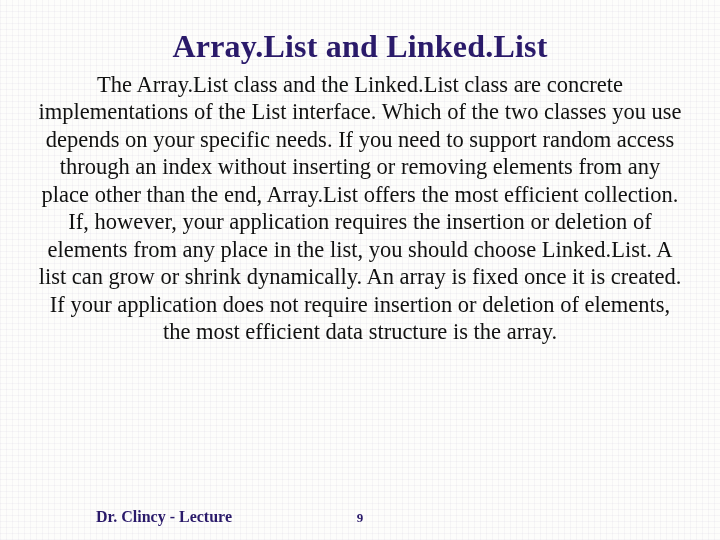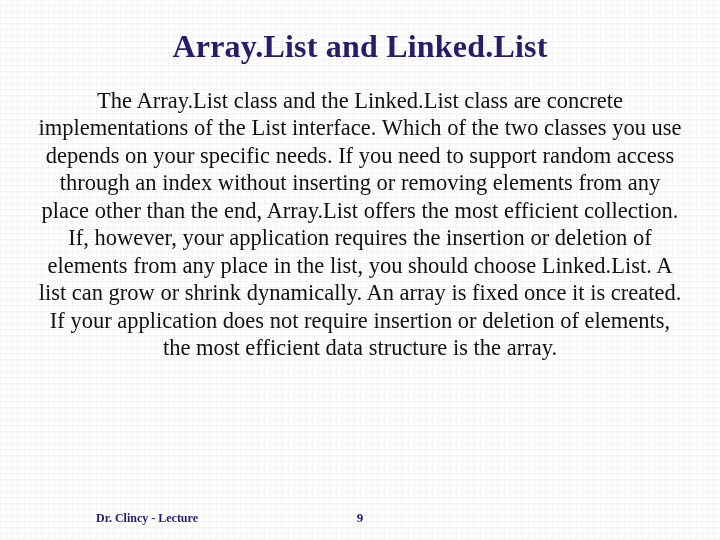--- a/index.html
+++ b/index.html
@@ -28,41 +28,41 @@
     padding: 28px 34px 0 34px;
     position: relative;
     font-family: "Times New Roman", Times, serif;
     color: #111;
   }
   .title {
     text-align: center;
     font-size: 32px;
     font-weight: bold;
     color: #2a1a6a;
-    margin: 0 0 22px 0;
+    margin: 0 0 6px 0;
     letter-spacing: 0.2px;
   }
   .body {
     font-size: 22.5px;
     line-height: 1.22;
     color: #111;
     text-align: center;
   }
   .footer {
     position: absolute;
     left: 0;
     right: 0;
     bottom: 14px;
     height: 20px;
   }
   .footer-left {
     position: absolute;
     left: 96px;
     bottom: 0;
-    font-size: 12px;
+    font-size: 16px;
     font-weight: bold;
     color: #2a1a6a;
     font-family: "Times New Roman", Times, serif;
   }
   .footer-center {
     position: absolute;
     left: 0;
     right: 0;
     bottom: 0;
     text-align: center;

